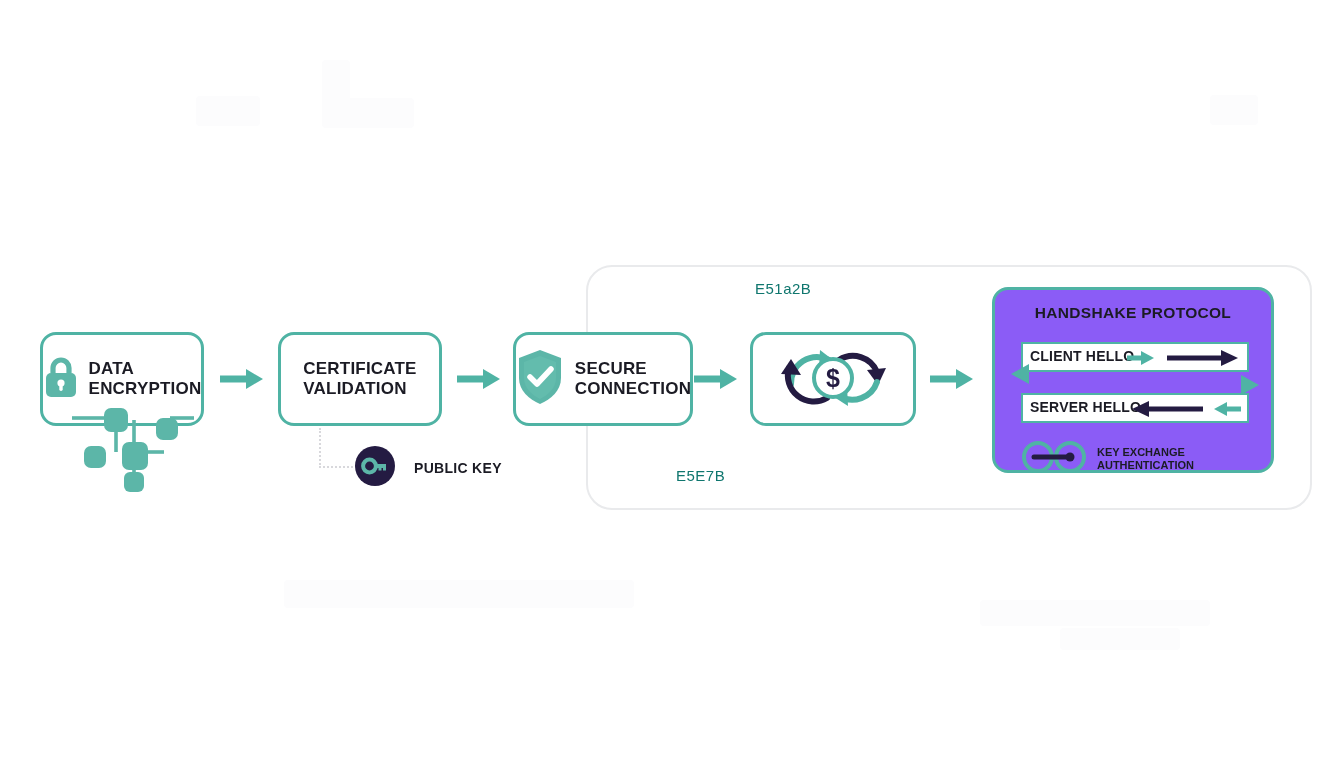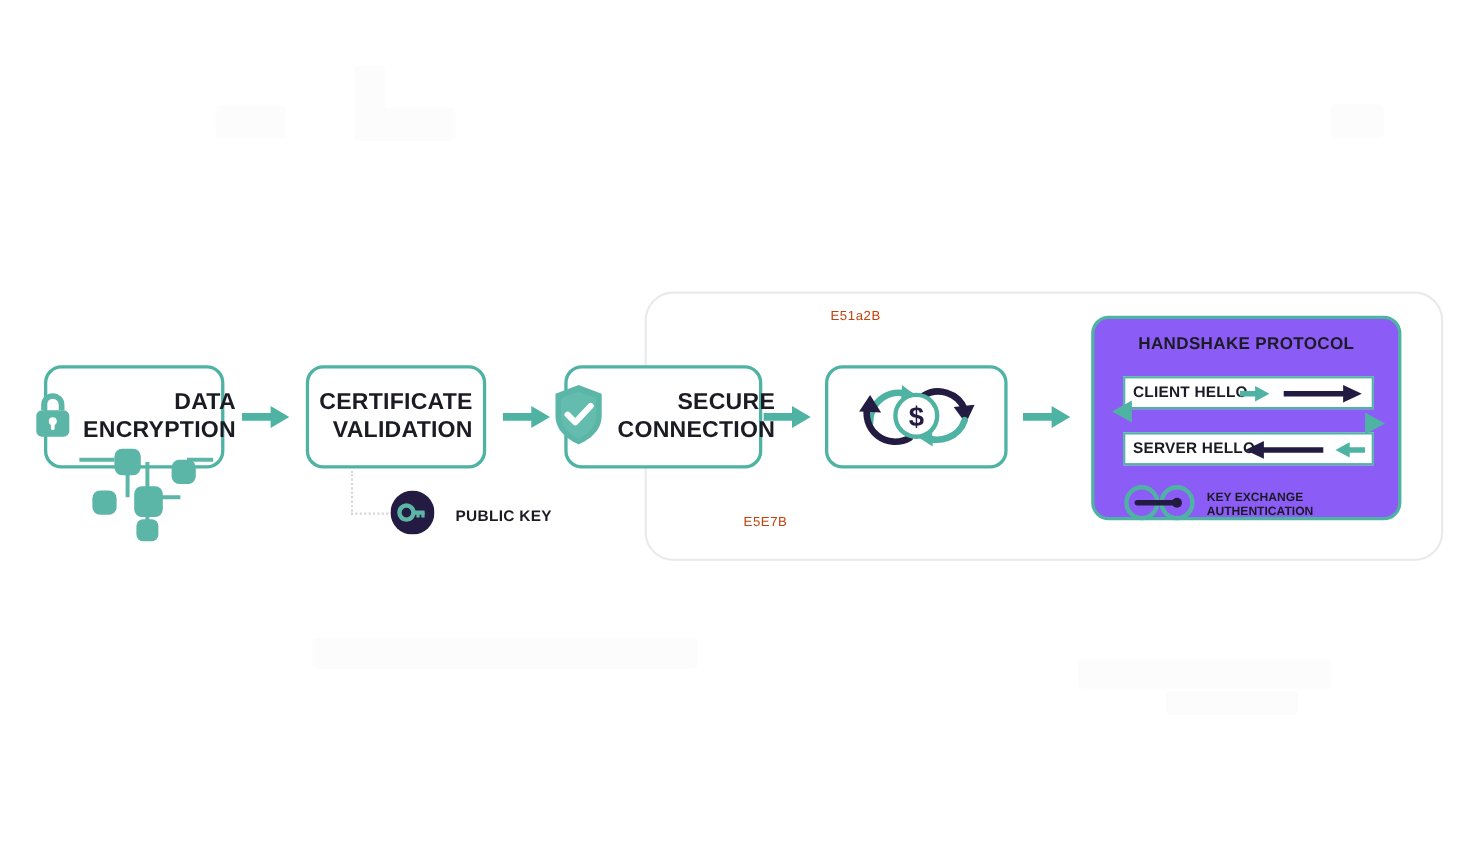--- a/index.html
+++ b/index.html
@@ -18,43 +18,43 @@
   
   .group-frame{
     position:absolute;
     left:586px;top:265px;width:726px;height:245px;
     border:2px solid #e9eaec;
     border-radius:26px;
     box-sizing:border-box;
   }
   .ghost-label{
     position:absolute;
-    color:#c2410c;
-    font-size:12px;
+    color:#0f766e;
+    font-size:15px;
     letter-spacing:.5px;
     font-family:"Liberation Sans", sans-serif;
     white-space:nowrap;
   }
 
   
   .node{
     position:absolute;
     border:3px solid #4FB3A4;
     border-radius:16px;
     background:#fff;
     box-sizing:border-box;
     display:flex;align-items:center;justify-content:center;
     gap:10px;
   }
   .node-label{
-    font-size:21px;
+    font-size:17px;
     font-weight:700;
     color:#1b1b24;
     line-height:1.18;
-    text-align:right;
+    text-align:left;
     letter-spacing:.2px;
     white-space:pre-line;
   }
 
   .flow-arrow{position:absolute;}
 
   
   .hs-panel{
     position:absolute;
     left:992px;top:287px;width:282px;height:186px;

